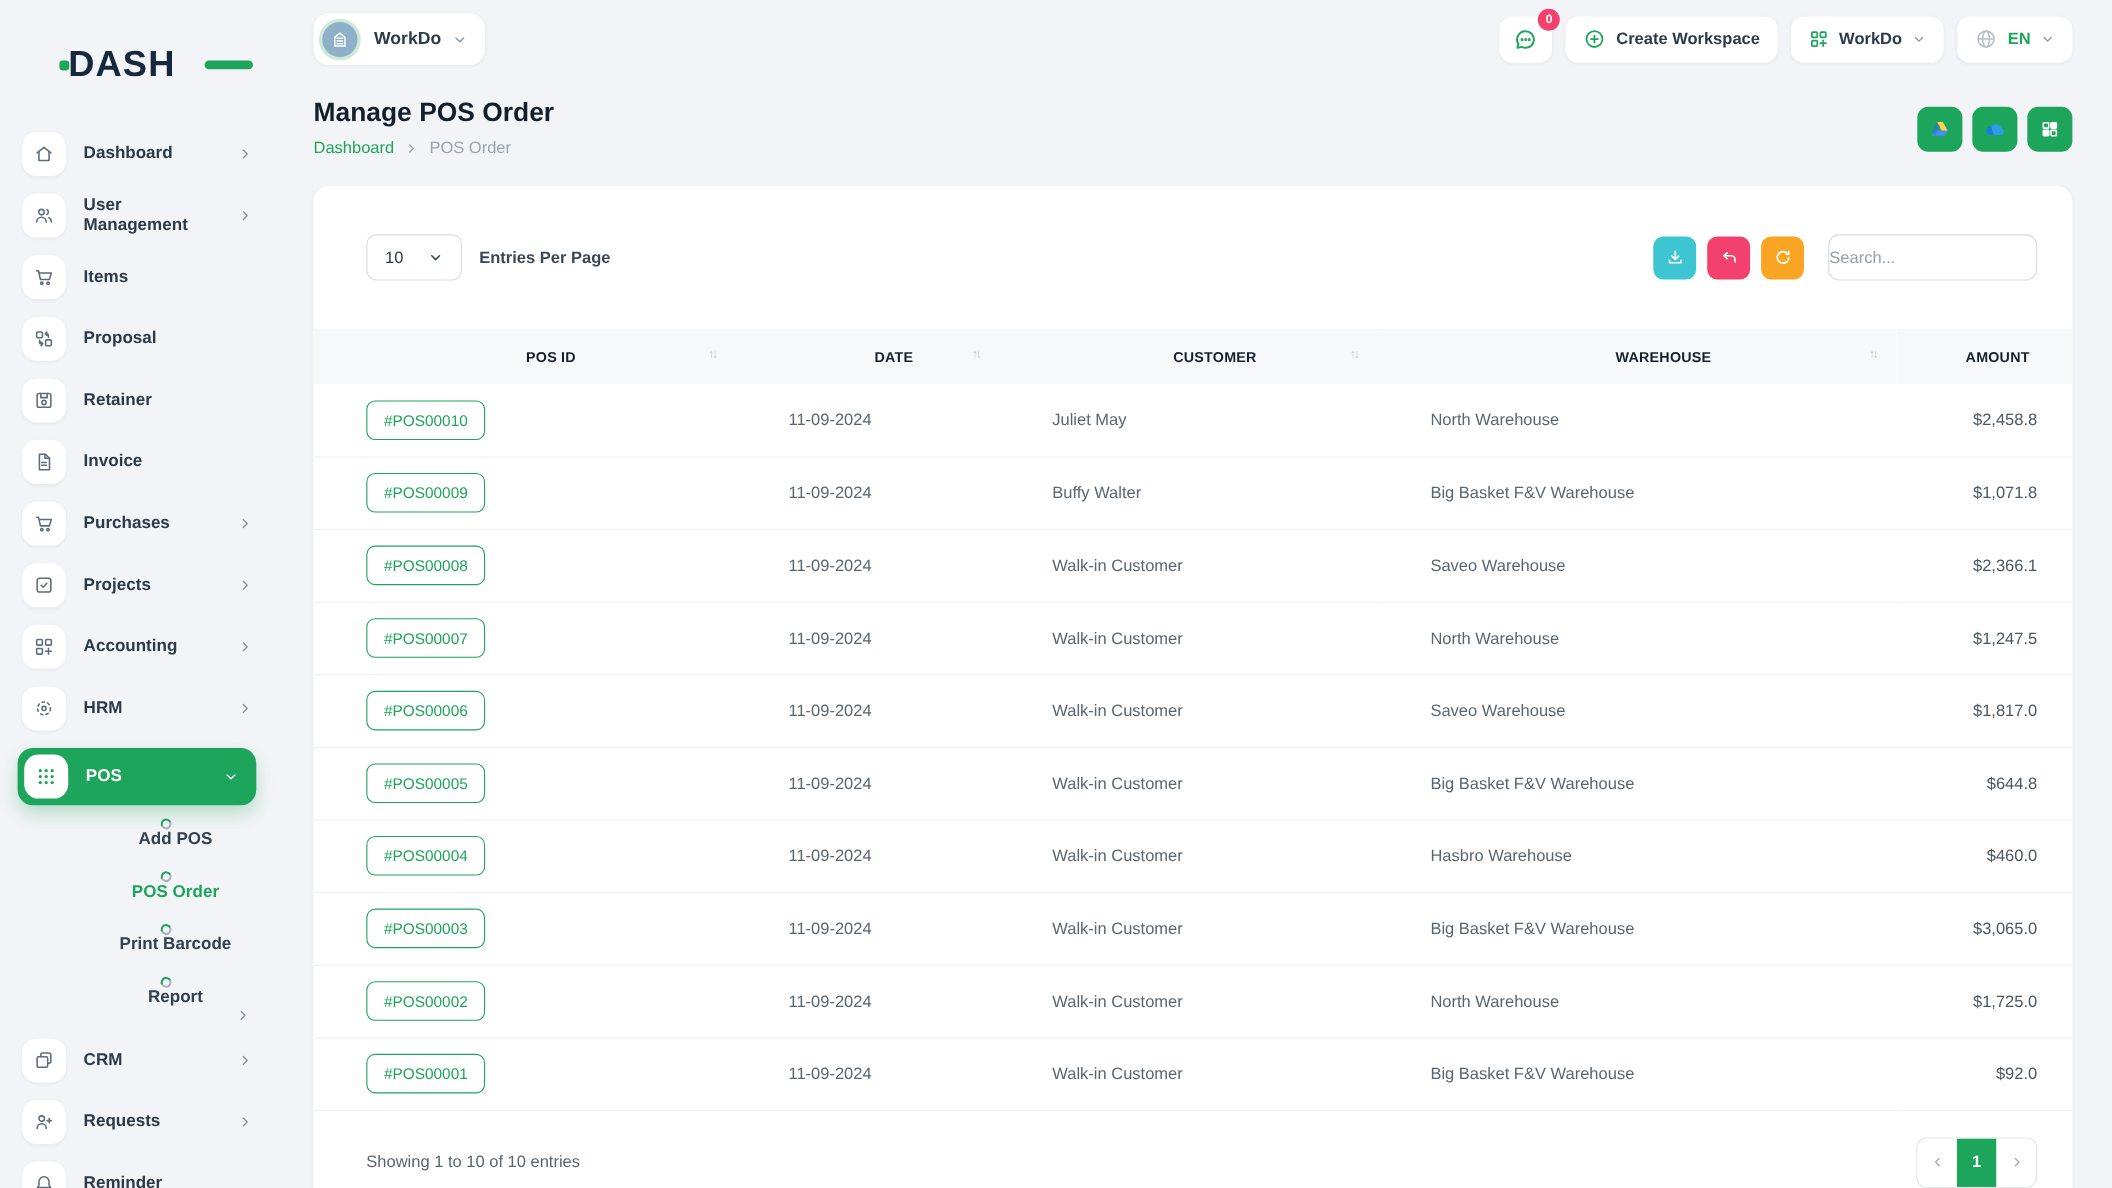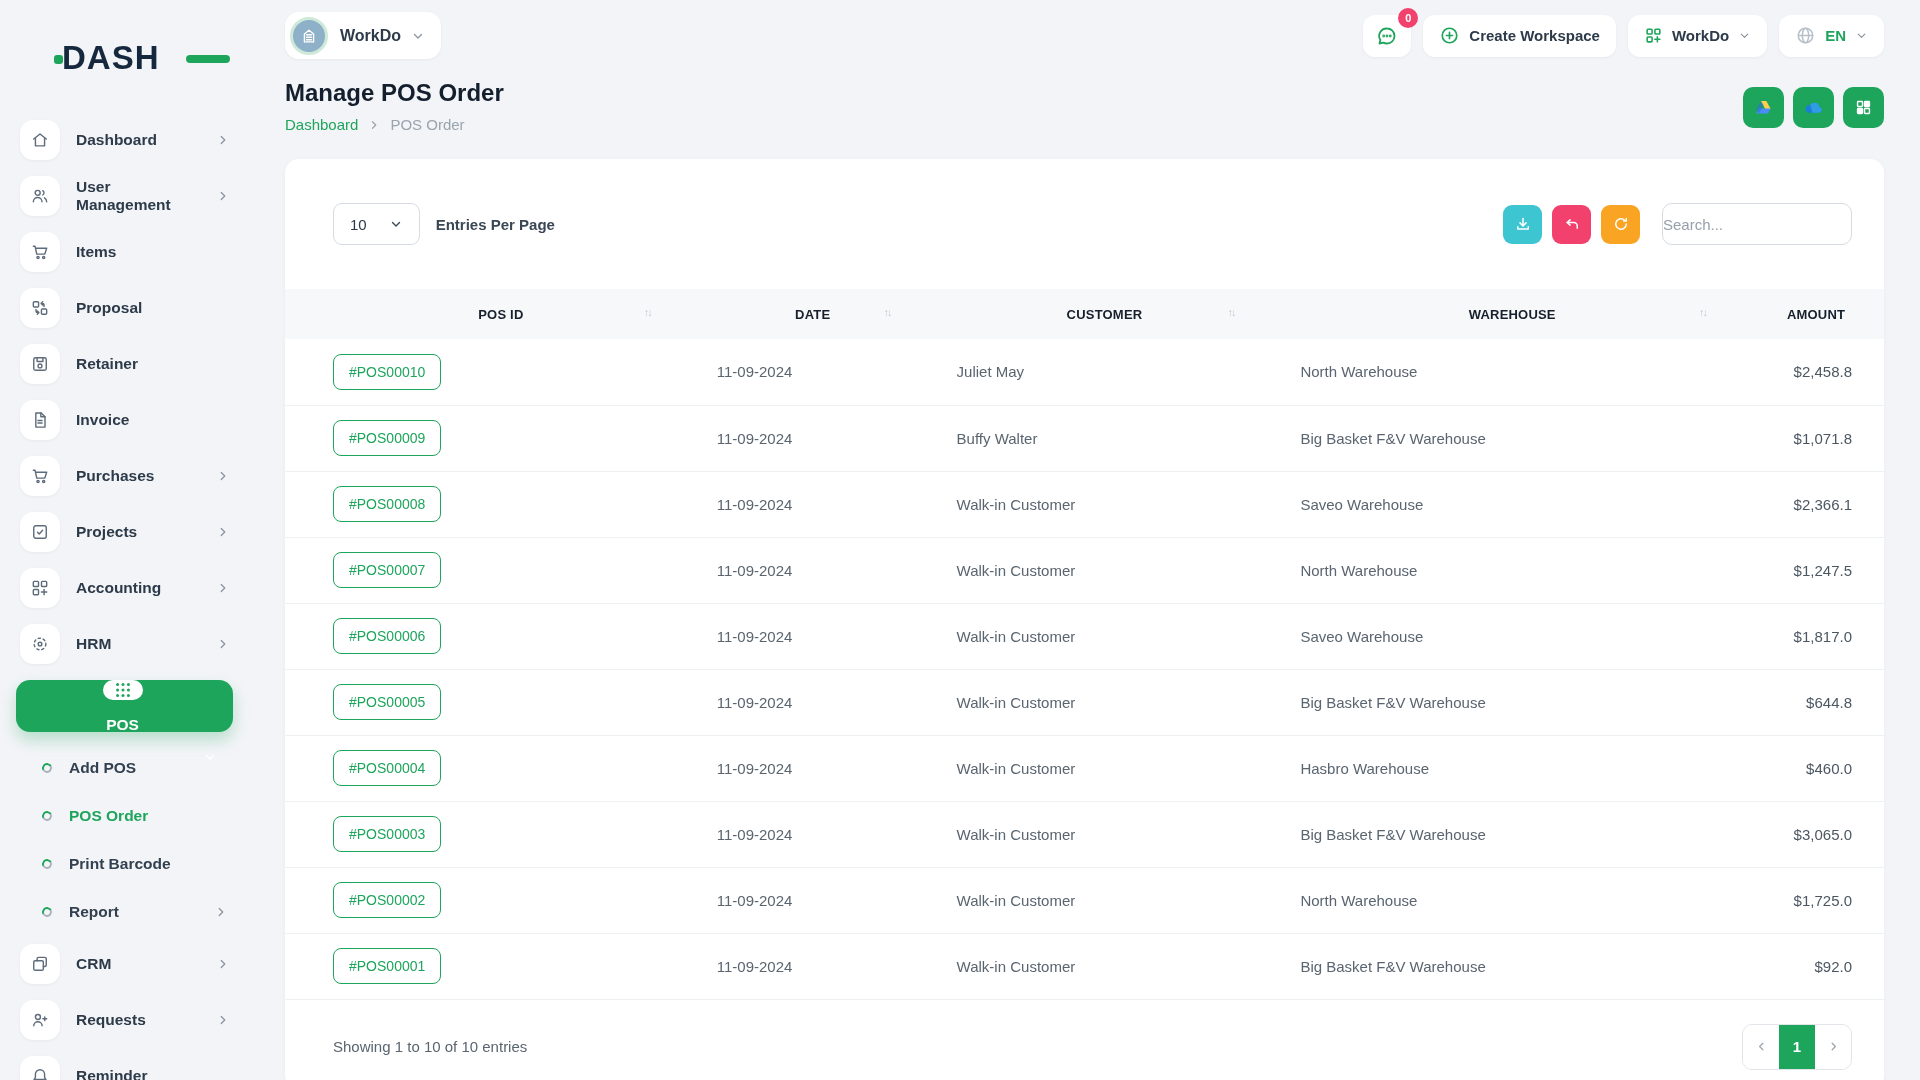--- a/index.html
+++ b/index.html
@@ -12,26 +12,26 @@
   .logo { position:relative; width:140px; margin:6px 0 40px 62px; height:44px; display:flex; align-items:center; }
   .logo-text { font-size:33px; font-weight:900; letter-spacing:1px; color:#16283e; }
   .logo-dot { position:absolute; left:-8px; top:19px; width:9px; height:9px; border-radius:3px; background:#1ea55c; }
   .logo-bar { position:absolute; right:-28px; top:19px; width:44px; height:8px; border-radius:4px; background:#1ea55c; }
 
   .menu { padding:0; }
   .menu-item { display:flex; align-items:center; gap:16px; height:40px; margin:0 24px 16px 20px; cursor:pointer; }
   .icon-box { width:40px; height:40px; min-width:40px; border-radius:13px; background:#ffffff; display:grid; place-items:center; color:#5f6c7b; box-shadow:0 1px 3px rgba(30,45,62,.06); }
   .menu-label { font-size:15.5px; font-weight:600; color:#2c3a49; }
   .menu-chev { margin-left:auto; margin-right:6px; color:#8a95a1; display:flex; }
-  .menu-item.active { background:#1ea55c; height:52px; border-radius:14px; margin:0 27px 12px 16px; padding-left:6px; padding-right:10px; box-shadow:0 8px 16px rgba(30,165,92,.28);flex-direction:column; }
+  .menu-item.active { background:#1ea55c; height:52px; border-radius:14px; margin:0 27px 12px 16px; padding-left:6px; padding-right:10px; box-shadow:0 8px 16px rgba(30,165,92,.28); }
   .menu-item.active .icon-box { color:#1ea55c; box-shadow:none; }
   .menu-item.active .menu-label { color:#ffffff; font-weight:700; }
   .menu-item.active .menu-chev { color:#ffffff; }
 
-  .sub-item { display:flex; align-items:center; height:48px; padding-left:42px; cursor:pointer; }
+  .sub-item { display:flex; align-items:center; height:48px; padding-left:42px; cursor:pointer;flex-direction:column; }
   .bullet { width:10px; height:10px; min-width:10px; border-radius:50%; border:2px solid #a9b3bc; border-top-color:#1ea55c; border-left-color:#1ea55c; transform:rotate(20deg); }
   .sub-label { margin-left:17px; font-size:15.5px; font-weight:600; color:#32404f; }
   .sub-item.active .sub-label { color:#1ea55c; }
   .sub-chev { margin-left:auto; margin-right:32px; color:#8a95a1; display:flex; }
   .gap-after-sub { height:8px; }
 
   
   .main { flex:1; padding:0 36px 0 25px; }
 
   .topbar { display:flex; align-items:center; margin-top:12px; }
@@ -40,21 +40,21 @@
   .ws-label { margin:0 10px 0 12px; font-size:16px; font-weight:700; color:#2c3a49; }
   .topbar-right { margin-left:auto; display:flex; align-items:center; gap:12px; }
   .pill { display:flex; align-items:center; gap:9px; background:#fff; border:none; border-radius:12px; height:42px; padding:0 16px; font-size:15px; font-weight:600; color:#2c3a49; cursor:pointer; box-shadow:0 1px 3px rgba(30,45,62,.05); }
   .msg-btn { position:relative; width:48px; justify-content:center; padding:0; color:#1ea55c; }
   .msg-badge { position:absolute; top:-7px; right:-7px; min-width:20px; height:20px; border-radius:10px; background:#f1416c; color:#fff; font-size:11px; font-weight:700; display:grid; place-items:center; padding:0 6px; }
   .green-ic { color:#1ea55c; display:flex; }
   .gray-ic { color:#b7c0c9; display:flex; }
   .chev-ic { color:#8a95a1; display:flex; }
   .lang-label { color:#1ea55c; font-weight:700;text-align:right; }
 
-  .page-head { display:flex; align-items:flex-start; margin-top:20px; }
+  .page-head { display:flex; align-items:flex-start; margin-top:30px; }
   .page-title { font-size:24px; font-weight:700; color:#141f2e; }
   .breadcrumb { display:flex; align-items:center; gap:10px; margin-top:9px; font-size:15px; }
   .bc-link { color:#1ea55c; text-decoration:none; cursor:pointer; }
   .bc-sep { color:#9aa4ae; display:flex; }
   .bc-current { color:#9aa4ae; }
   .page-actions { margin-left:auto; display:flex; gap:9px; margin-top:8px; }
   .sq-btn { width:41px; height:41px; border:none; border-radius:10px; background:#1ea55c; display:grid; place-items:center; cursor:pointer; }
 
   
   .card { background:#fff; border-radius:14px; margin-top:26px; height:930px; box-shadow:0 1px 4px rgba(30,45,62,.04); }

